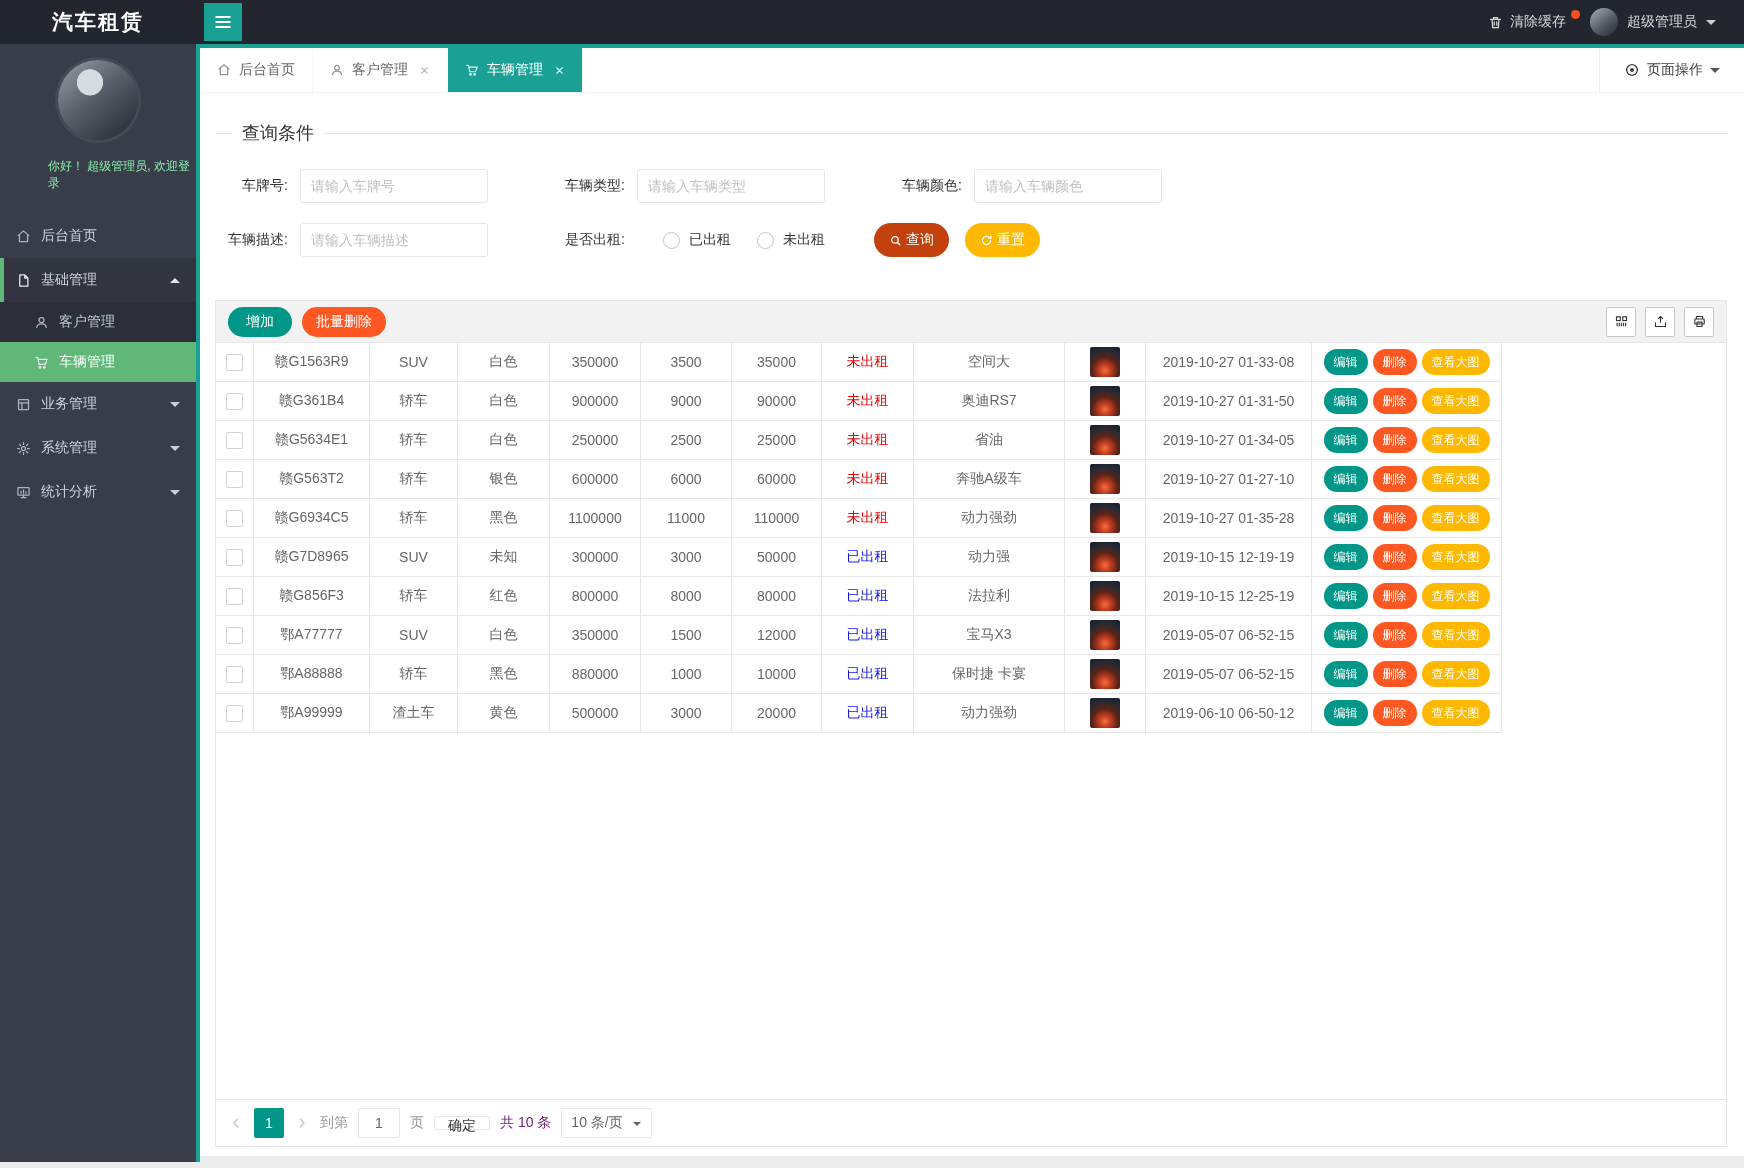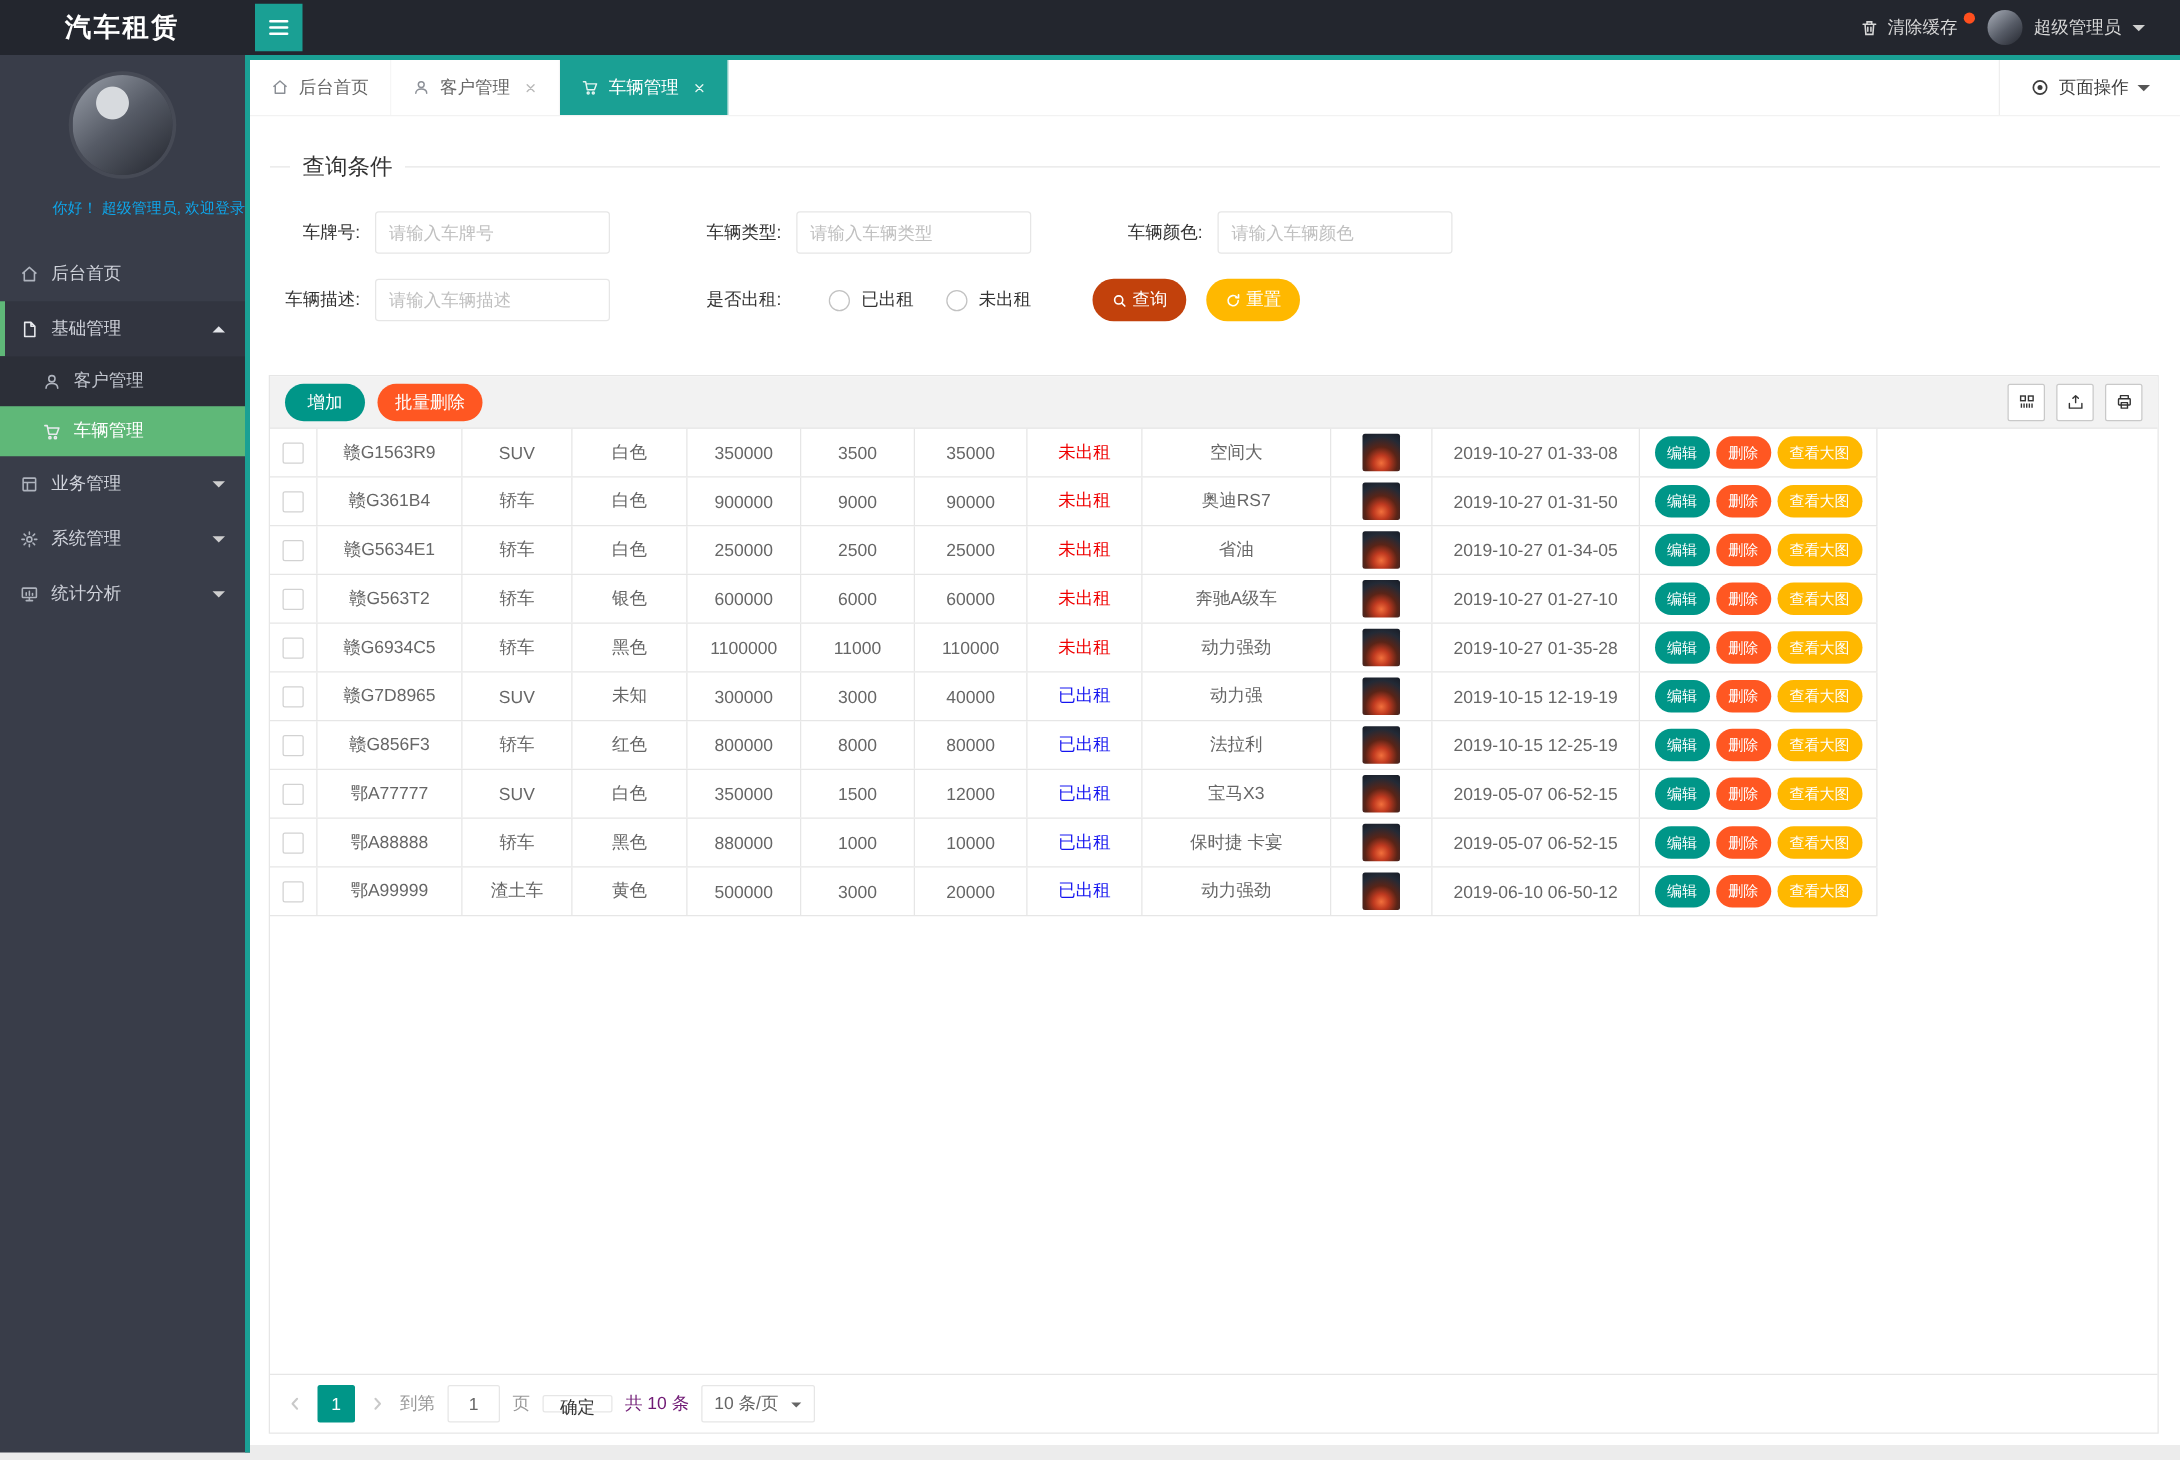--- a/index.html
+++ b/index.html
@@ -24,21 +24,21 @@
   .caret-down.dark { border-top-color:#555; }
   .caret-up { width:0; height:0; border:5px solid transparent; border-bottom-color:#e3e5ea; margin-bottom:5px; }
 
   
   .sidebar { position:absolute; top:44px; left:0; width:200px; height:1118px; background:#393d49; border-right:4px solid #1aa094; }
   .avatar-lg { width:80px; height:80px; border-radius:50%; margin:16px auto 0;
     background:
       radial-gradient(circle at 40% 28%, #d7dade 0 17%, rgba(0,0,0,0) 18%),
       linear-gradient(140deg,#9aa0aa 0%,#565b66 48%,#23262e 100%);
     box-shadow:0 0 0 3px rgba(255,255,255,.07); }
-  .greeting { margin-top:18px; text-align:right; color:#0ea5e9; font-size:12px; }
+  .greeting { margin-top:18px; text-align:left; color:#86efac; font-size:12px;padding-left:48px; }
   .menu { margin-top:22px; }
   .menu-item { height:44px; display:flex; align-items:center; gap:10px; padding:0 16px; color:#d0d3db; font-size:14px; cursor:pointer; }
   .menu-item .mcaret { margin-left:auto; }
   .menu-item.expanded { border-left:4px solid #5FB878; padding-left:12px; background:rgba(0,0,0,.12); }
   .submenu-item { height:40px; display:flex; align-items:center; gap:10px; padding-left:34px; color:#c2c6cf; font-size:14px; background:#2c2f38; cursor:pointer; }
   .submenu-item.active { background:#5FB878; color:#fff; }
   .micon { color:#aeb3bd; }
   .menu-item.expanded .micon, .submenu-item.active .micon { color:#e8eaee; }
 
   
@@ -486,21 +486,21 @@
 
   <div class="tr">
     <div class="td c0">
             <span class="cb"></span>
           </div>
     <div class="td c1">赣G7D8965</div>
     <div class="td c2">SUV</div>
     <div class="td c3">未知</div>
     <div class="td c4">300000</div>
     <div class="td c5">3000</div>
-    <div class="td c6">40000</div>
+    <div class="td c6">50000</div>
     <div class="td c7">
             <span style="color: rgb(20, 20, 240);">已出租</span>
           </div>
     <div class="td c8">动力强</div>
     <div class="td c9">
             <span class="thumb"></span>
           </div>
     <div class="td c10">2019-10-15 12-19-19</div>
     <div class="td c11 acts">
       <button class="btn act edit">编辑</button>

